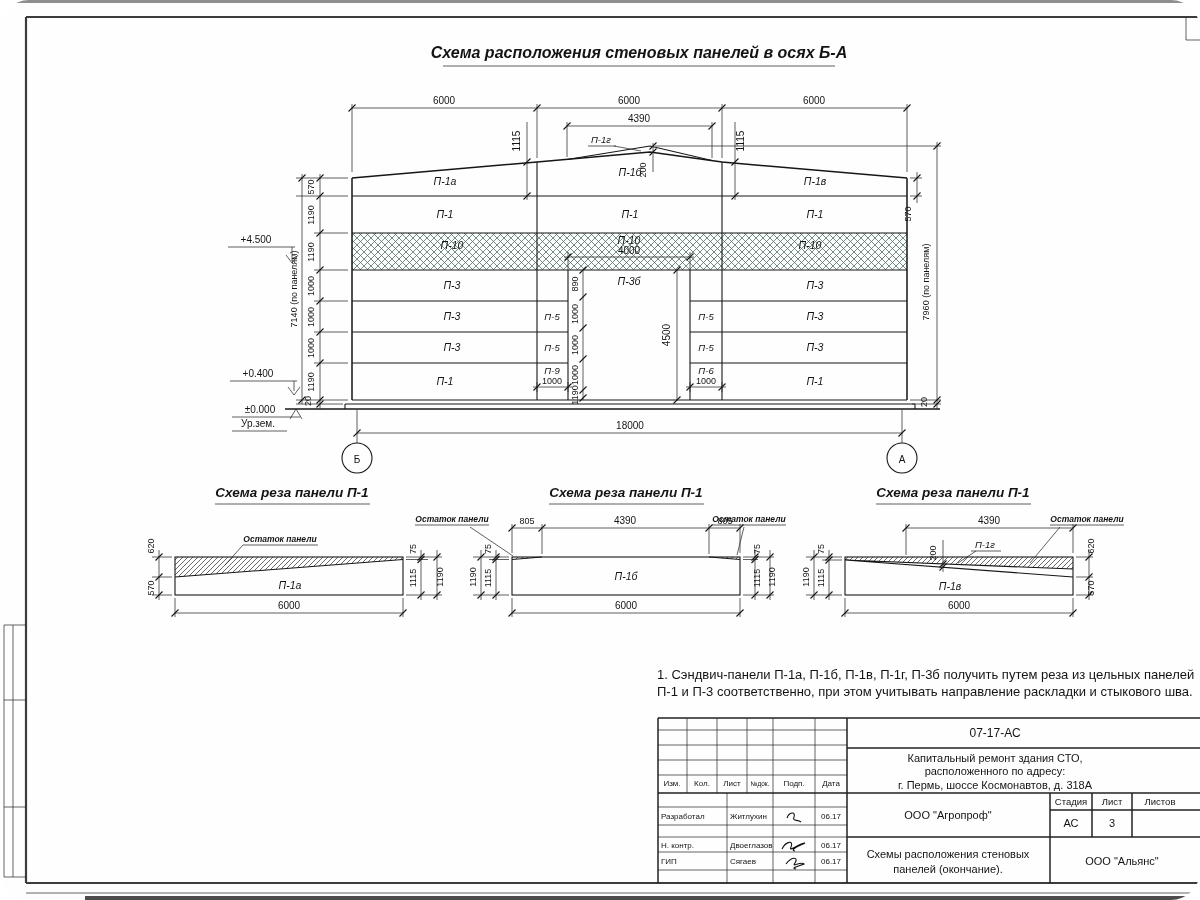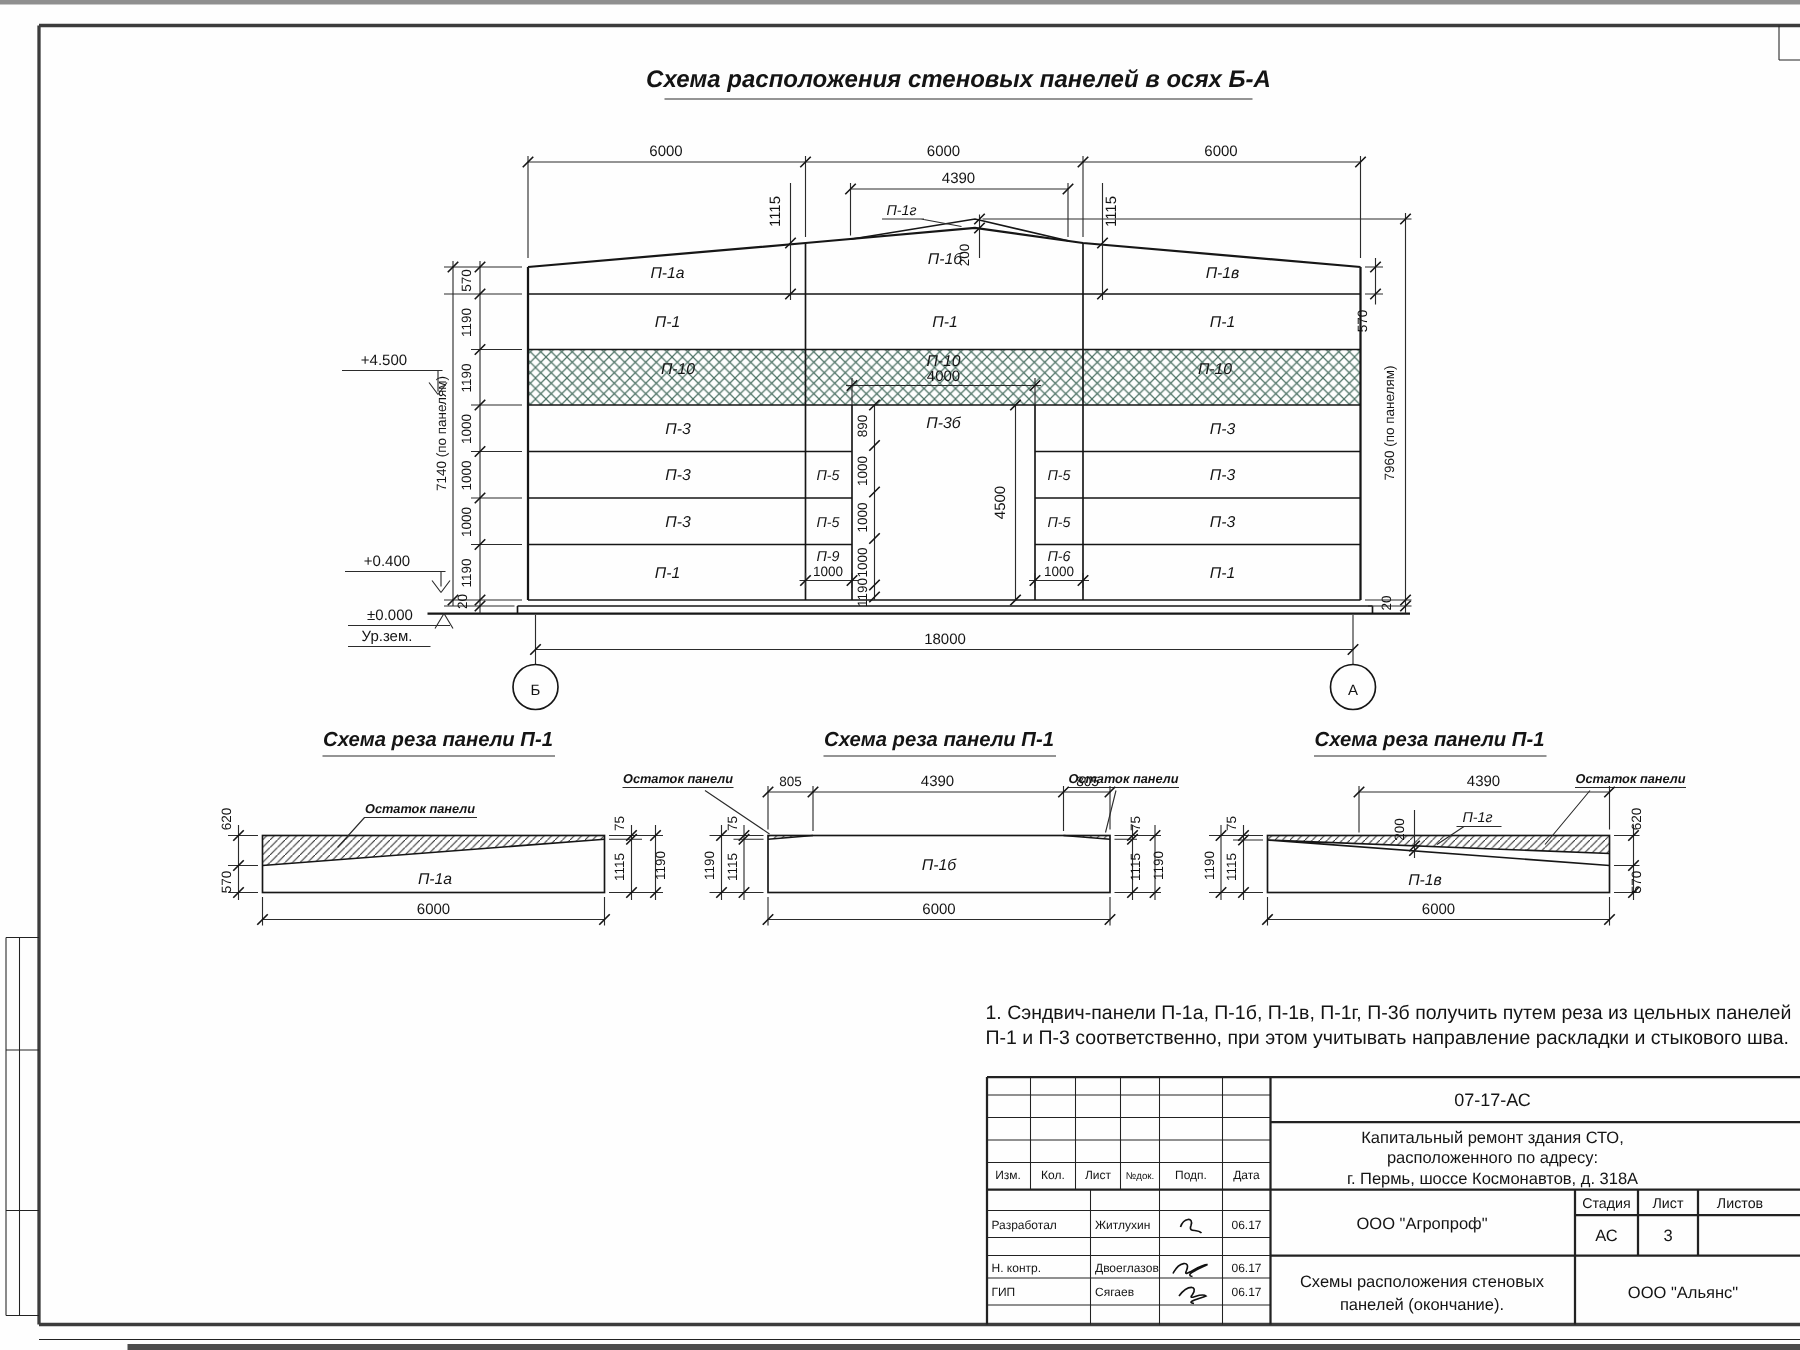--- a/index.html
+++ b/index.html
@@ -1,17 +1,17 @@
 <!DOCTYPE html>
 <html><head>
 <meta charset="utf-8">
 <style>
   html,body{margin:0;padding:0;background:#fff;}
   #sheet{position:relative;width:1200px;height:900px;background:#fefefe;overflow:hidden;
-         font-family:"Liberation Sans",sans-serif;}
+         font-family:"Liberation Sans",sans-serif;border-radius:29px;}
   svg{position:absolute;left:0;top:0;}
   svg text{fill:#141414;font-family:"Liberation Sans",sans-serif;}
   .lnA{stroke:#161616;stroke-width:1.5;fill:none}
   .lnB{stroke:#161616;stroke-width:1.1;fill:none}
   .lnC{stroke:#2b2b2b;stroke-width:0.75;fill:none}
   .tick{stroke:#161616;stroke-width:1.1;fill:none}
   .frame{stroke:#3c3c3c;stroke-width:2.2;fill:none}
   .tb1{stroke:#222;stroke-width:1.5;fill:none}
   .tb2{stroke:#222;stroke-width:0.7;fill:none}
   .tT{font-size:16px;font-weight:bold;font-style:italic}

